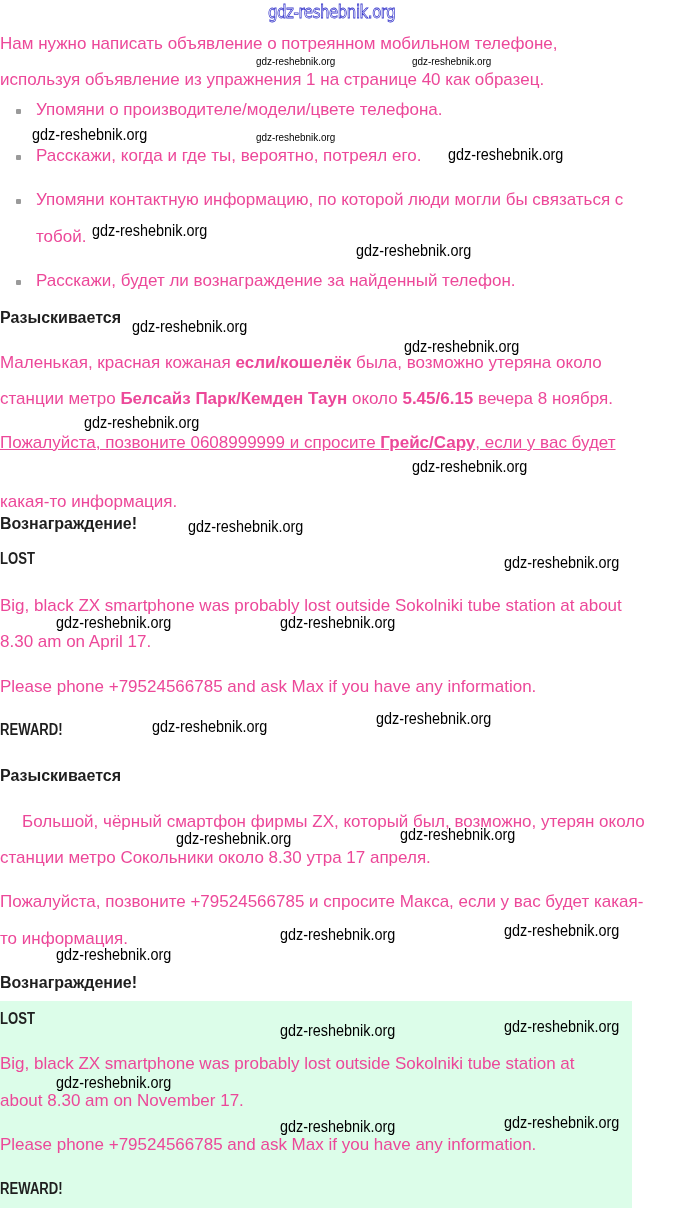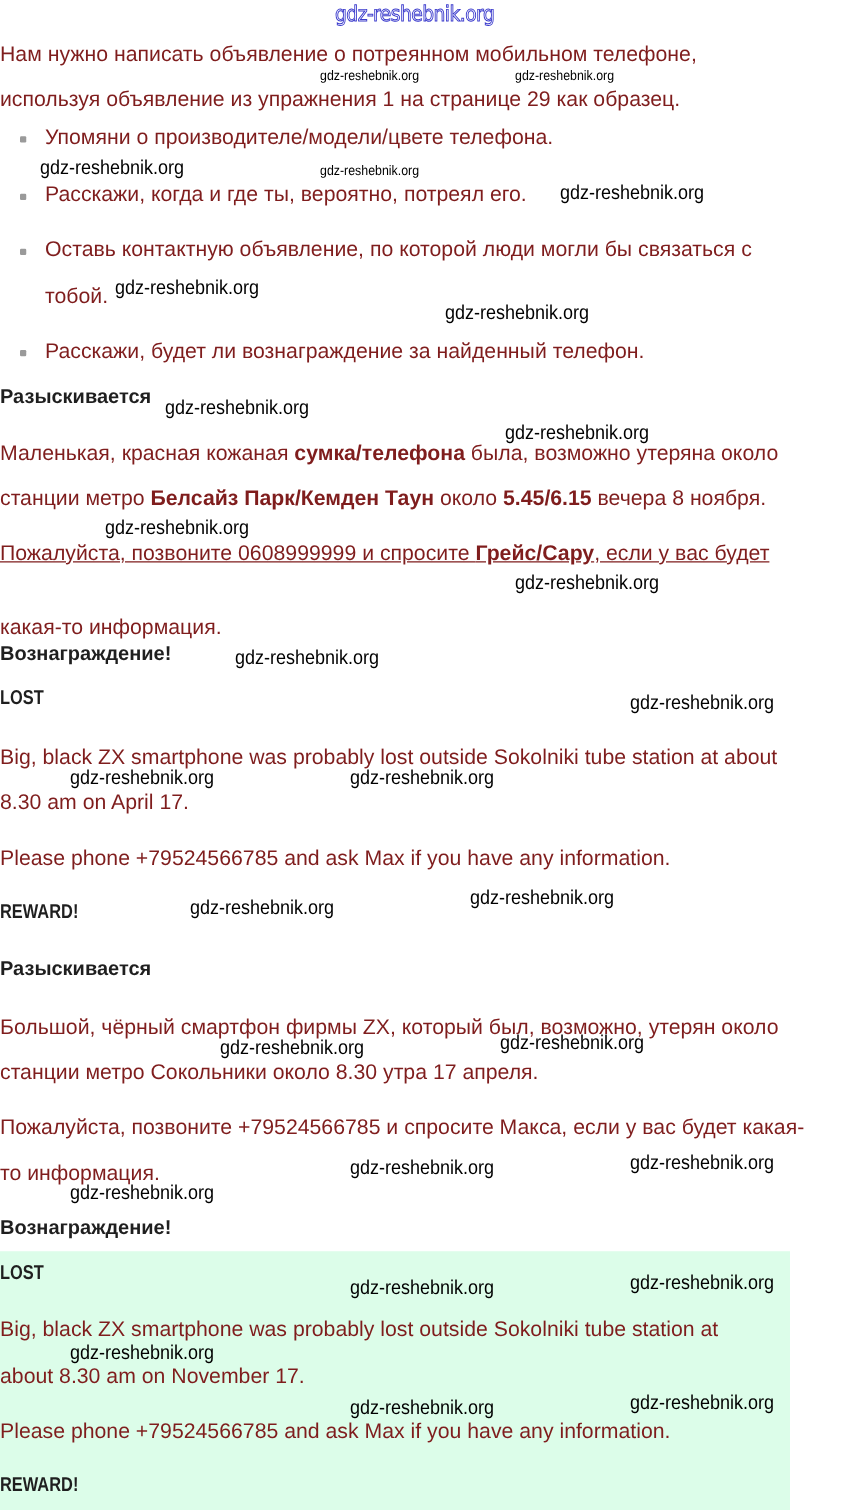--- a/index.html
+++ b/index.html
@@ -1,66 +1,66 @@
 <!DOCTYPE html>
 <html><head>
 <meta charset="utf-8">
 <style>
   html, body { margin:0; padding:0; background:#ffffff; }
   body { width:680px; height:1208px; position:relative; overflow:hidden;
          font-family:"Liberation Sans", sans-serif; color:#1f1f1f; }
   .abs { position:absolute; white-space:nowrap; }
-  .txt { font-size:17px; color:#7f1d1d; }
+  .txt { font-size:17px; color:#ec4899; }
   .bold { font-weight:bold; }
   .head { font-size:16px; font-weight:bold; color:#1f1f1f; }
   .cond { font-family:"Liberation Sans", sans-serif; font-weight:bold; font-size:16px; transform:scaleX(0.82); transform-origin:left; }
   .bullet { position:absolute; width:5px; height:5px; background:#9a9a9a; border-radius:1px; }
   .wm { position:absolute; white-space:nowrap; font-family:"Liberation Sans", sans-serif; color:#000; font-size:16px; transform:scaleX(0.9); transform-origin:left; }
   .wm-sm { font-size:11px; }
   .wm-top { position:absolute; left:268px; top:2px; font-size:17px; font-family:"DejaVu Sans", sans-serif;
             color:#ffffff; -webkit-text-stroke:0.8px #3a3acc; letter-spacing:-0.5px; transform:scaleX(0.88); transform-origin:left; }
   .green-box { position:absolute; left:0; top:1001px; width:632px; height:207px; background:#dcfde9; }
 </style>
 </head>
 <body>
 
 <div class="green-box"></div>
 
 <div class="wm-top">gdz-reshebnik.org</div>
 
 <div class="abs txt" style="left:0;top:34px;">Нам нужно написать объявление о потреянном мобильном телефоне,</div>
-<div class="abs txt" style="left:0;top:70px;">используя объявление из упражнения 1 на странице 29 как образец.</div>
+<div class="abs txt" style="left:0;top:70px;">используя объявление из упражнения 1 на странице 40 как образец.</div>
 
 <div>
   <span class="bullet" style="left:16px;top:109px;"></span>
   <div class="abs txt" style="left:36px;top:100px;">Упомяни о производителе/модели/цвете телефона.</div>
   <span class="bullet" style="left:16px;top:155px;"></span>
   <div class="abs txt" style="left:36px;top:146px;">Расскажи, когда и где ты, вероятно, потреял его.</div>
   <span class="bullet" style="left:16px;top:199px;"></span>
-  <div class="abs txt" style="left:36px;top:190px;">Оставь контактную объявление, по которой люди могли бы связаться с</div>
+  <div class="abs txt" style="left:36px;top:190px;">Упомяни контактную информацию, по которой люди могли бы связаться с</div>
   <div class="abs txt" style="left:36px;top:227px;">тобой.</div>
   <span class="bullet" style="left:16px;top:280px;"></span>
   <div class="abs txt" style="left:36px;top:271px;">Расскажи, будет ли вознаграждение за найденный телефон.</div>
 </div>
 
 <div class="abs head" style="left:0;top:309px;">Разыскивается</div>
-<div class="abs txt" style="left:0;top:353px;"><span>Маленькая, красная кожаная </span><span class="bold">сумка/телефона</span><span> была, возможно утеряна около</span></div>
+<div class="abs txt" style="left:0;top:353px;"><span>Маленькая, красная кожаная </span><span class="bold">если/кошелёк</span><span> была, возможно утеряна около</span></div>
 <div class="abs txt" style="left:0;top:389px;"><span>станции метро </span><span class="bold">Белсайз Парк/Кемден Таун</span><span> около </span><span class="bold">5.45/6.15</span><span> вечера 8 ноября.</span></div>
 <div class="abs txt" style="left:0;top:433px;text-decoration:underline;"><span>Пожалуйста, позвоните 0608999999 и спросите </span><span class="bold">Грейс/Сару</span><span>, если у вас будет</span></div>
 <div class="abs txt" style="left:0;top:470px;margin-top:22px;">какая-то информация.</div>
 <div class="abs head" style="left:0;top:515px;">Вознаграждение!</div>
 
 <div class="abs cond" style="left:0;top:550px;">LOST</div>
 <div class="abs txt" style="left:0;top:596px;">Big, black ZX smartphone was probably lost outside Sokolniki tube station at about</div>
 <div class="abs txt" style="left:0;top:632px;">8.30 am on April 17.</div>
 <div class="abs txt" style="left:0;top:677px;">Please phone +79524566785 and ask Max if you have any information.</div>
 <div class="abs cond" style="left:0;top:721px;">REWARD!</div>
 
 <div class="abs head" style="left:0;top:767px;">Разыскивается</div>
-<div class="abs txt" style="left:0;top:812px;">Большой, чёрный смартфон фирмы ZX, который был, возможно, утерян около</div>
+<div class="abs txt" style="left:0;top:812px;padding-left:22px;">Большой, чёрный смартфон фирмы ZX, который был, возможно, утерян около</div>
 <div class="abs txt" style="left:0;top:848px;">станции метро Сокольники около 8.30 утра 17 апреля.</div>
 <div class="abs txt" style="left:0;top:892px;text-align:right;">Пожалуйста, позвоните +79524566785 и спросите Макса, если у вас будет какая-</div>
 <div class="abs txt" style="left:0;top:929px;">то информация.</div>
 <div class="abs head" style="left:0;top:974px;">Вознаграждение!</div>
 
 <div class="abs cond" style="left:0;top:1010px;">LOST</div>
 <div class="abs txt" style="left:0;top:1054px;">Big, black ZX smartphone was probably lost outside Sokolniki tube station at</div>
 <div class="abs txt" style="left:0;top:1091px;">about 8.30 am on November 17.</div>
 <div class="abs txt" style="left:0;top:1135px;">Please phone +79524566785 and ask Max if you have any information.</div>
 <div class="abs cond" style="left:0;top:1180px;">REWARD!</div>

